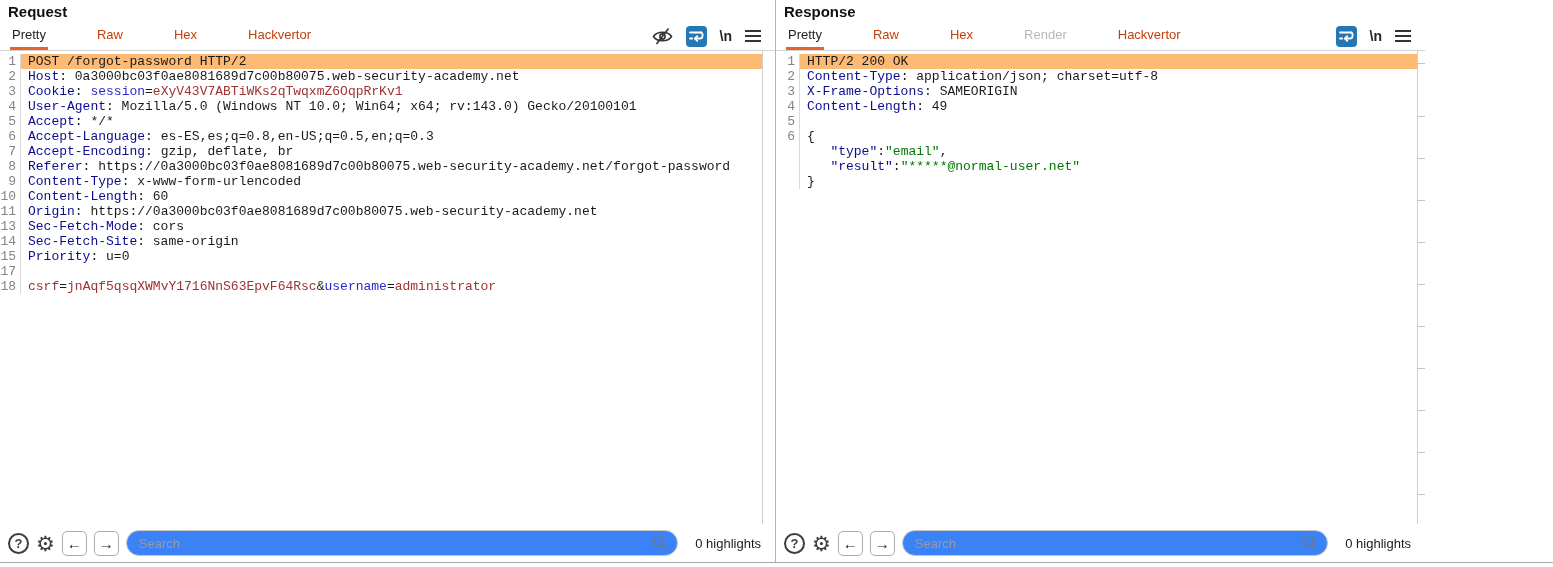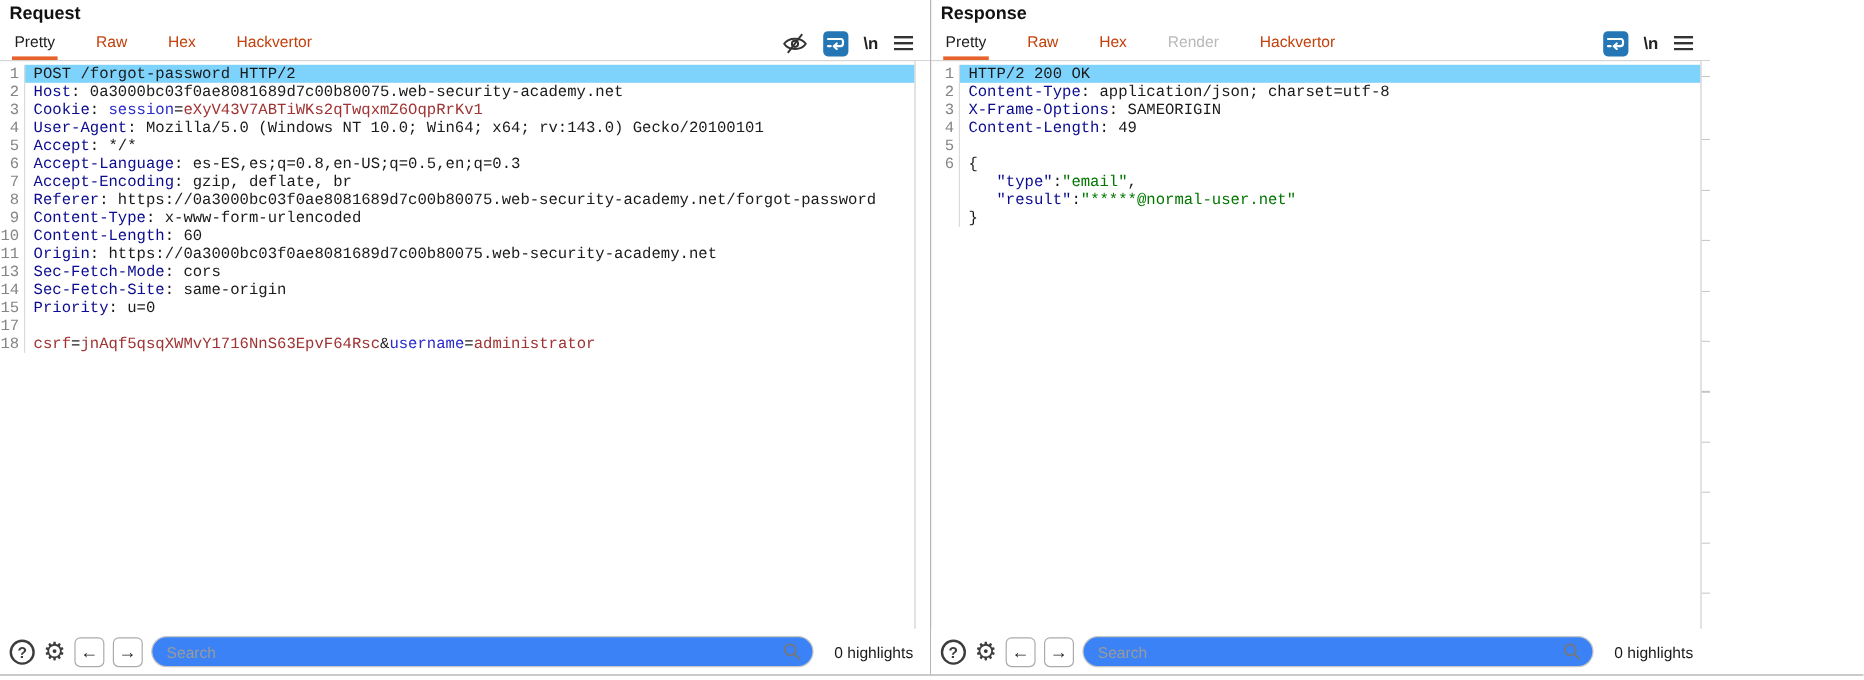--- a/index.html
+++ b/index.html
@@ -6,38 +6,38 @@
   html,body { background:#fff; }
   body { font-family:"Liberation Sans", sans-serif; width:1553px; height:567px; position:relative; overflow:hidden; }
 
   .panel { position:absolute; top:0; height:562px; background:#fff; }
   .panel.request  { left:0; width:775px; }
   .panel.response { left:775px; width:650px; border-left:1px solid #b5b5b5; }
 
   .panel-title { position:absolute; top:3px; left:8px; font-size:15px; font-weight:700; color:#111; }
 
   .tabs-row { position:absolute; top:0; left:0; right:0; height:51px; border-bottom:1px solid #d4d4d4;text-decoration:underline; }
-  .tabs { position:absolute; left:10px; bottom:0; display:flex; gap:30px; }
+  .tabs { position:absolute; left:10px; bottom:0; display:flex; gap:47px; }
   .tab { font-size:13px; color:#c2410c; padding:6px 2px 5px 2px; cursor:default; border-bottom:3px solid transparent; }
   .tab.active { color:#1d1d1d; border-bottom:3px solid #e8632c; }
   .tab.disabled { color:#b9b9b9; }
 
   .editor-icons { position:absolute; top:25px; right:14px; display:flex; align-items:center; gap:13px; }
   .icon-btn { display:flex; align-items:center; justify-content:center; height:22px; }
   .wrap-btn { width:21px; height:21px; background:#2477b4; border-radius:4px; }
   .nl-label { font-size:14px; font-weight:600; color:#222; letter-spacing:0; }
 
   .code-area { position:absolute; top:51px; left:0; right:0; bottom:38px; overflow:hidden;
                font-family:"Liberation Mono","DejaVu Sans Mono",monospace; font-size:13px; line-height:15px; padding-top:3px; }
   .code-row { display:flex; min-height:15px; }
   .gutter { flex:0 0 auto; text-align:right; color:#858585; padding-right:4px; border-right:1px solid #d9d9d9; }
   .request .gutter { width:21px; }
   .response .gutter { width:24px; }
   .code-text { flex:1 1 auto; white-space:pre; padding-left:7px; color:#000; }
-  .code-row.hl .code-text { background:#7dd3fc; }
+  .code-row.hl .code-text { background:#fdba74; }
   .seg-t { color:#1a1a1a; }
   .seg-h { color:#0b0b8f; }
   .seg-p { color:#2929cc; }
   .seg-v { color:#a03333; }
   .seg-k { color:#0b0b8f; }
   .seg-s { color:#007700; }
 
   .right-strip { position:absolute; top:51px; bottom:38px; right:0; border-left:1px solid #cfcfcf; background:#fff; }
   .request  .right-strip { width:13px; }
   .response .right-strip { width:8px;

